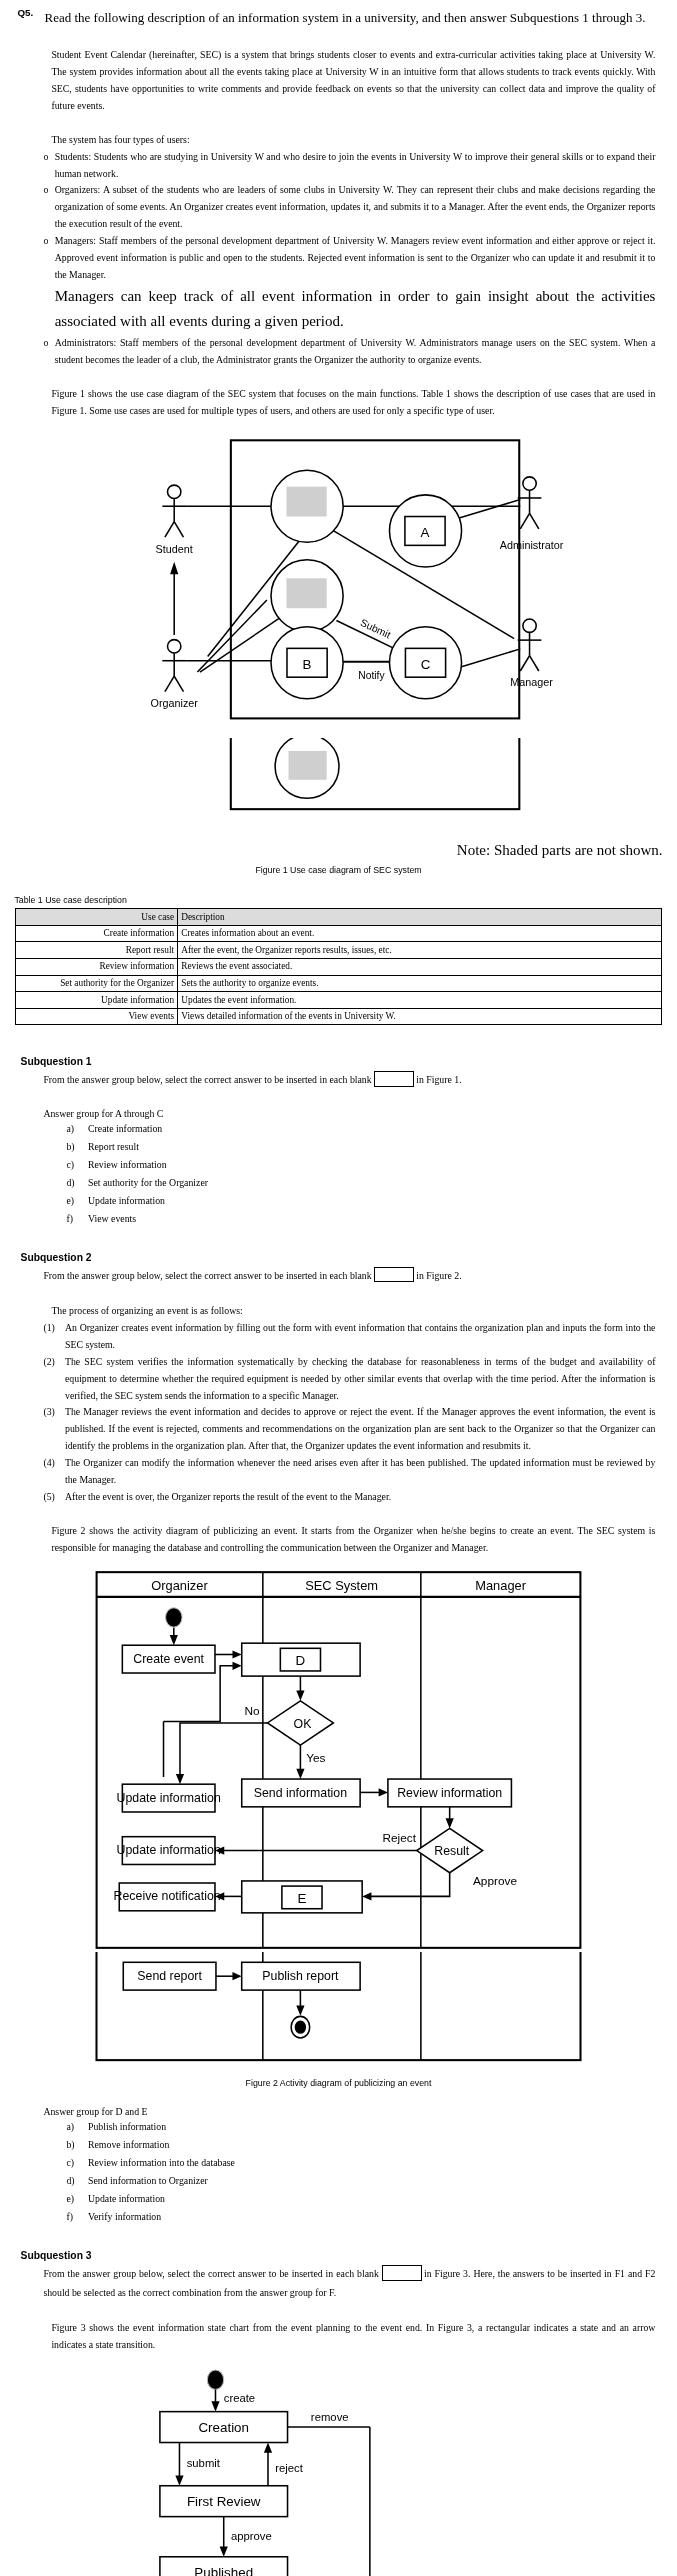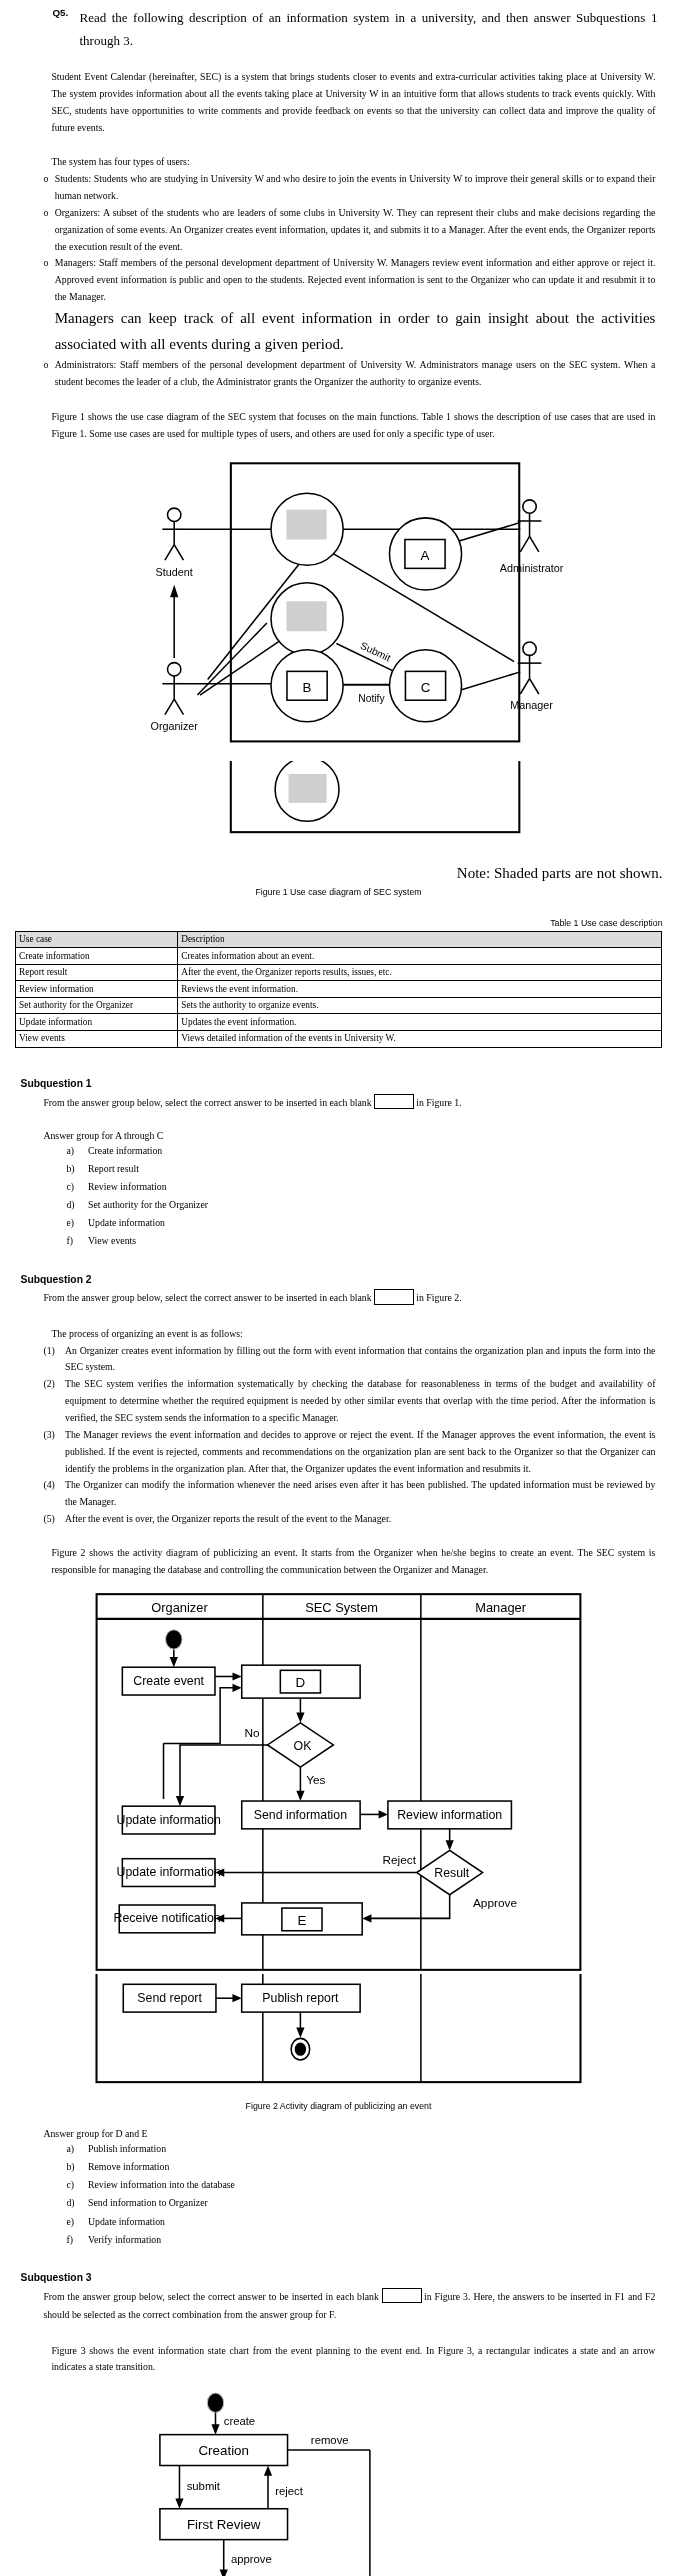--- a/index.html
+++ b/index.html
@@ -2,21 +2,21 @@
 <html style="font-size:8.2px"><head>
 <meta charset="utf-8">
 <style>
   html,body{margin:0;padding:0;background:#fff;}
   body{width:677px;font-family:"Liberation Serif",serif;color:#000;}
   .page{width:677px;padding:0;box-sizing:border-box;}
   .wrap{margin:0 14.4px;}
 
   
   .qhead{display:flex;align-items:flex-start;margin:7.2px 0 0 0;}
-  .qhead .qno{font-family:"Liberation Sans",sans-serif;font-weight:bold;font-size:9.8px;width:27px;flex:0 0 27px;padding-left:3.1px;margin-left:35px;}
+  .qhead .qno{font-family:"Liberation Sans",sans-serif;font-weight:bold;font-size:9.8px;width:27px;flex:0 0 27px;padding-left:3.1px;}
   .qhead .qtext{font-size:13px;line-height:1.72;text-align:justify;padding-right:5.2px;}
 
   .para{font-size:9.8px;line-height:1.72;text-align:justify;margin:0 0 0 37px;padding-right:7.2px;}
   .gap-lg{height:17.5px;}
   .gap-md{height:10.3px;}
 
   .bullets{margin:0 0 0 29px;padding:0;list-style:none;}
   .bullets > li{display:flex;align-items:flex-start;font-size:9.8px;line-height:1.72;text-align:justify;margin:0;padding-right:7.2px;}
   .bullets > li .bul{flex:0 0 11.3px;font-size:9.8px;line-height:1.72;}
   .bullets > li .btxt{flex:1;}
@@ -30,25 +30,25 @@
   .sqhead{font-family:"Liberation Sans",sans-serif;font-weight:bold;font-size:10.3px;margin:13.4px 0 4.1px 6.2px;}
   .blankline{font-size:9.8px;line-height:1.9;text-align:justify;margin:0 0 0 29px;padding-right:7.2px;}
   .blankbox{display:inline-block;width:38px;height:13.4px;border:1.5px solid #000;vertical-align:-3.1px;margin-right:2.1px;background:#fff;}
 
   .ag-title{font-size:9.8px;margin:0 0 1px 29px;}
   .ag-list{margin:0 0 0 52px;padding:0;list-style:none;}
   .ag-list li{display:flex;font-size:9.8px;line-height:1.85;}
   .ag-list li .lbl{flex:0 0 21.6px;}
 
   
-  .tbl-cap{font-family:"Liberation Sans",sans-serif;font-size:8.8px;text-align:right;margin:3.1px 0 3.1px 0;}
+  .tbl-cap{font-family:"Liberation Sans",sans-serif;font-size:8.8px;text-align:left;margin:3.1px 0 3.1px 0;}
   table.t1{border-collapse:collapse;width:647px;margin:0 auto;}
   table.t1 th,table.t1 td{border:0.5px solid #000;font-size:9.3px;padding:1.5px 3.1px;text-align:left;font-weight:normal;line-height:1.35;}
   table.t1 thead th{background:#dcdcdc;}
-  table.t1 .c1{width:155px;}
+  table.t1 .c1{width:155px;text-align:right;}
   table.t1 tbody tr:last-child td{border-bottom:1.5px solid #000;}
   table.t1 thead th{border-top:1.5px solid #000;}
   table.t1 thead th:first-child{border-left:1.5px solid #000;}
   table.t1 thead th:last-child{border-right:1.5px solid #000;}
   table.t1 tbody td:first-child{border-left:1.5px solid #000;}
   table.t1 tbody td:last-child{border-right:1.5px solid #000;}
 
   
   .figcap{font-family:"Liberation Sans",sans-serif;font-size:8.8px;text-align:center;margin:5.2px 0 0 0;}
   .fignote{font-size:15px;text-align:right;margin:6.2px 0 0 0;}
@@ -230,21 +230,21 @@
       <tr>
         <td class="c1">Create information</td>
         <td>Creates information about an event.</td>
       </tr>
       <tr>
         <td class="c1">Report result</td>
         <td>After the event, the Organizer reports results, issues, etc.</td>
       </tr>
       <tr>
         <td class="c1">Review information</td>
-        <td>Reviews the event information.</td>
+        <td>Reviews the event associated.</td>
       </tr>
       <tr>
         <td class="c1">Set authority for the Organizer</td>
         <td>Sets the authority to organize events.</td>
       </tr>
       <tr>
         <td class="c1">Update information</td>
         <td>Updates the event information.</td>
       </tr>
       <tr>

